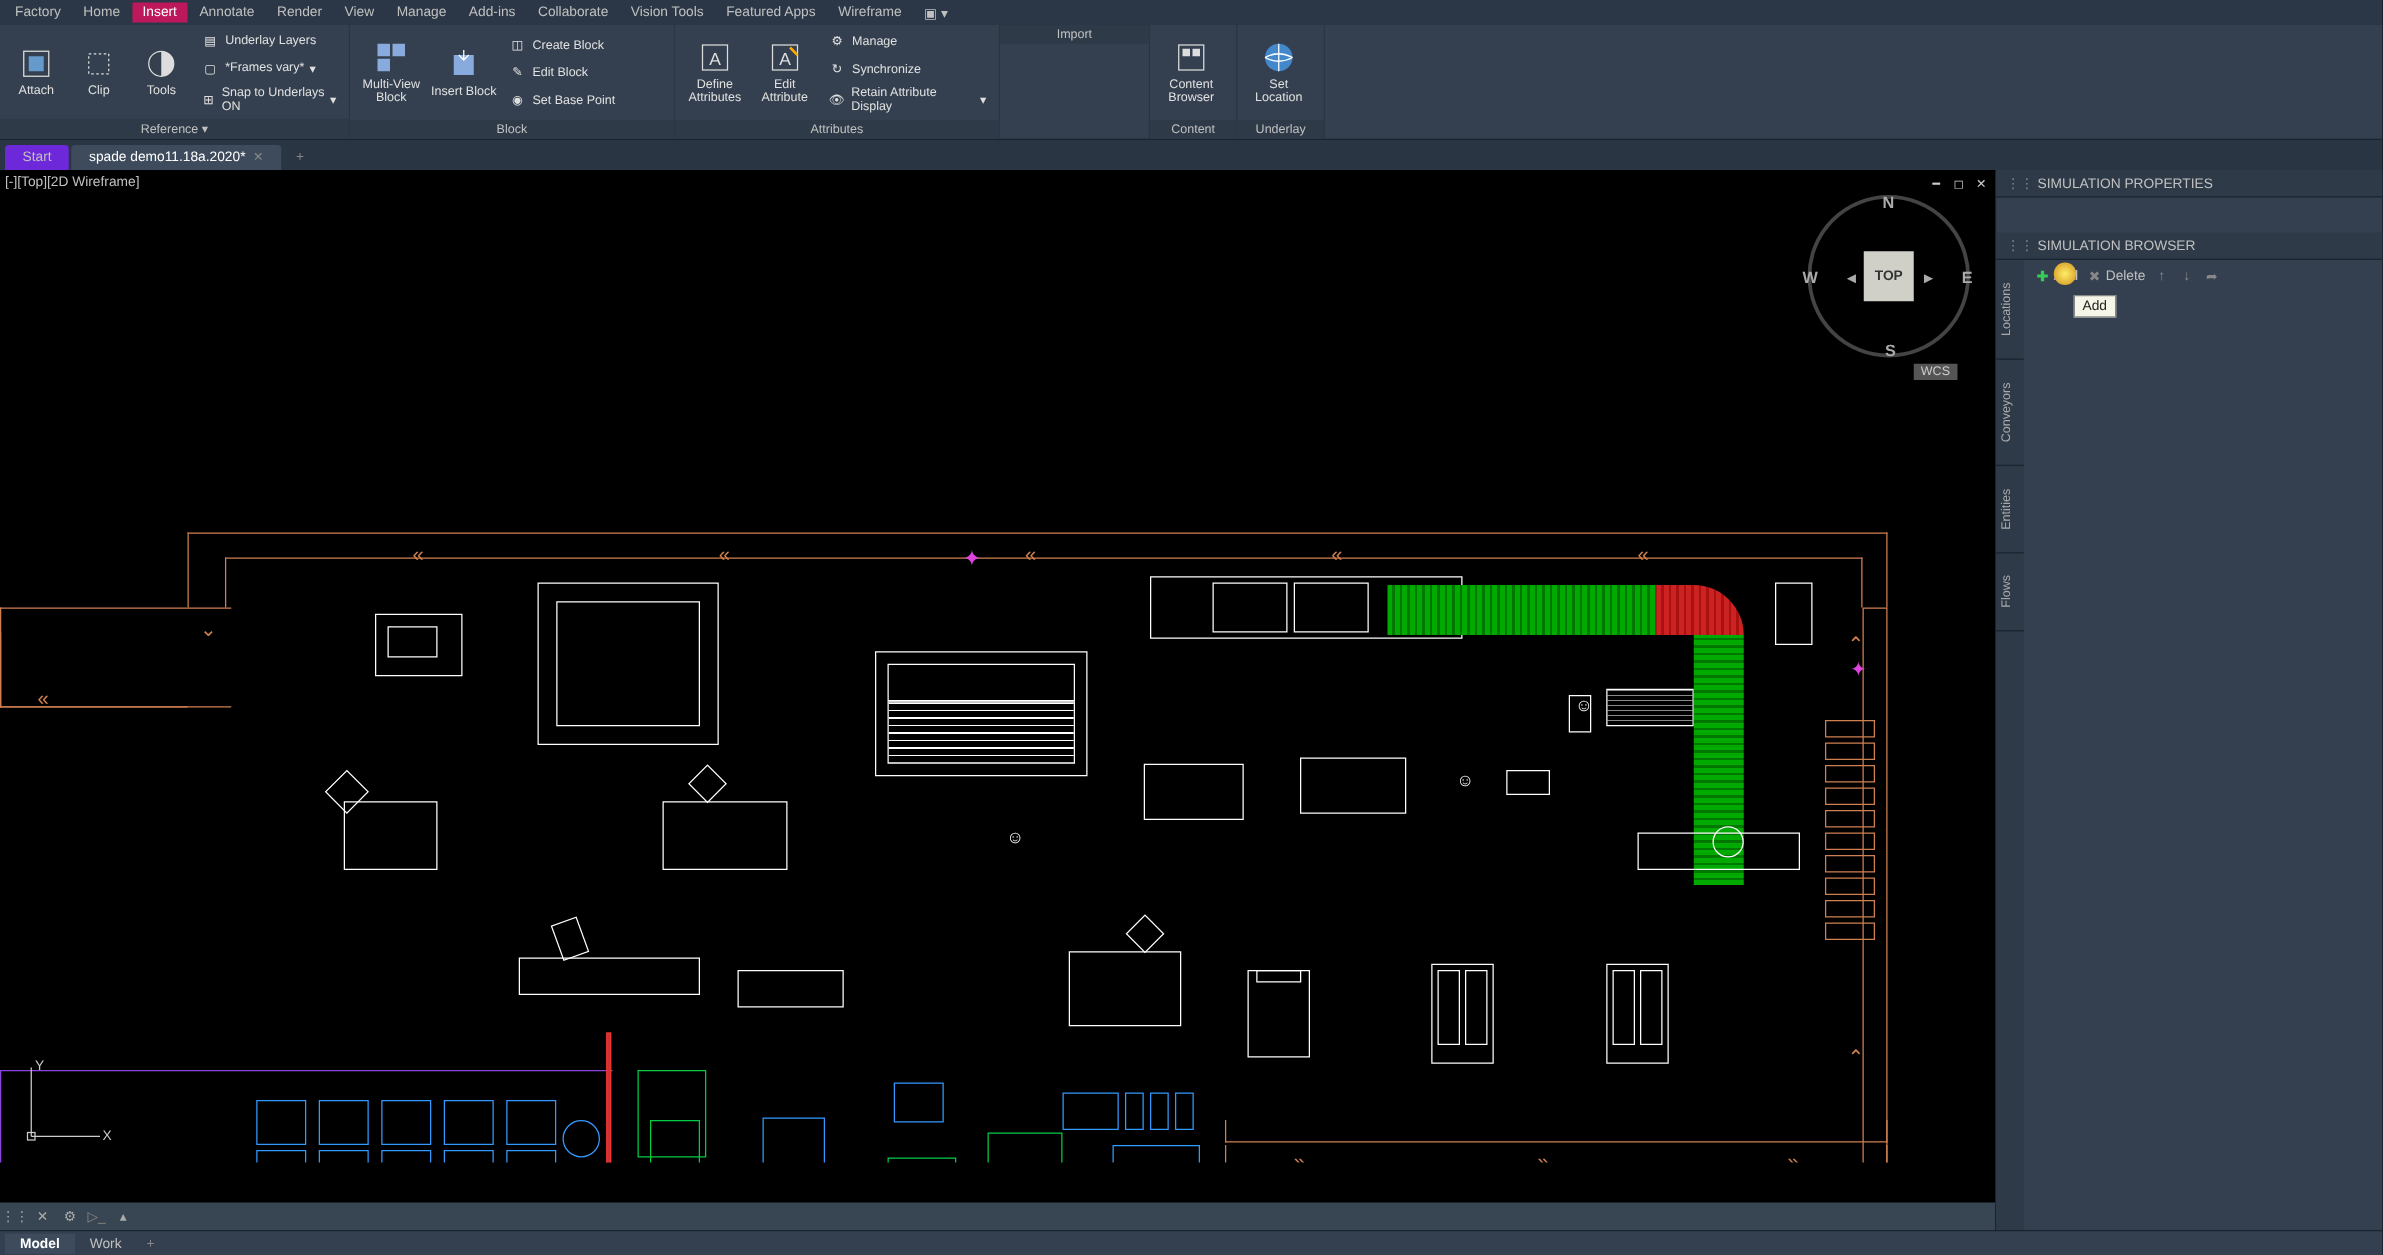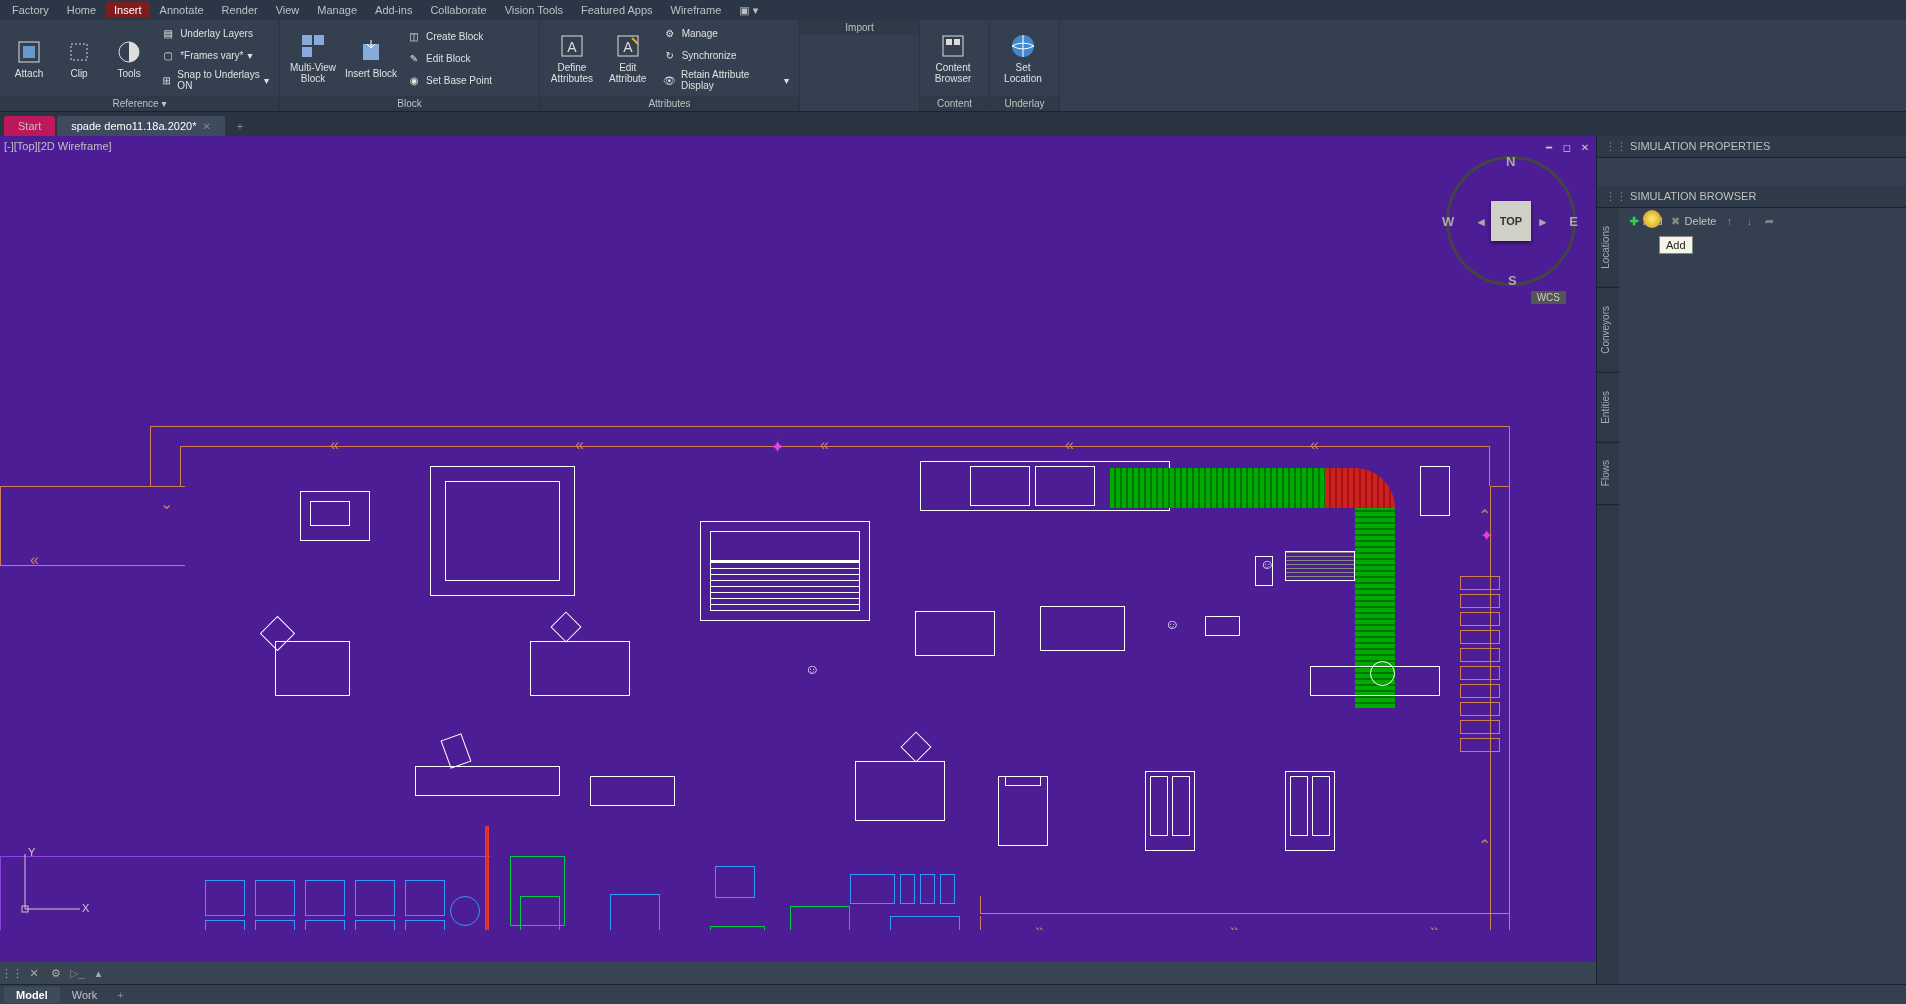--- a/index.html
+++ b/index.html
@@ -1,46 +1,46 @@
 <!DOCTYPE html>
 <html><head>
 <meta charset="utf-8">
 <style>
 * { margin: 0; padding: 0; box-sizing: border-box; font-family: "Segoe UI", Arial, sans-serif; }
 body { background: #293542; color: #e0e0e0; font-size: 11px; overflow: hidden; width: 1906px; height: 1004px; position: relative; }
 
 
 .menubar { background: #2b3746; height: 20px; display: flex; align-items: center; padding: 0 4px; gap: 2px; }
 .menubar .menu-item { padding: 2px 8px; color: #c0c0c0; cursor: pointer; }
-.menubar .menu-item.active { background: #7f1d1d; color: #fff; }
+.menubar .menu-item.active { background: #be185d; color: #fff; }
 
 
 .ribbon { background: #34404f; height: 92px; display: flex; border-bottom: 1px solid #1a2330; }
 .ribbon-panel { border-right: 1px solid #2a3542; display: flex; flex-direction: column; }
 .ribbon-panel-body { flex: 1; display: flex; align-items: center; padding: 2px 6px; gap: 4px; }
 .ribbon-panel-title { background: #2e3a48; color: #c0c0c0; text-align: center; padding: 2px 0; font-size: 10px; }
 .ribbon-btn-big { display: flex; flex-direction: column; align-items: center; justify-content: center; width: 54px; height: 68px; color: #e0e0e0; cursor: pointer; }
 .ribbon-btn-big .icon { width: 28px; height: 28px; margin-bottom: 2px; display: flex; align-items: center; justify-content: center; }
 .ribbon-btn-big .lbl { font-size: 10px; text-align: center; line-height: 11px; }
 .ribbon-btn-small { display: flex; align-items: center; gap: 4px; padding: 2px 4px; color: #e0e0e0; cursor: pointer; font-size: 10px; }
 .ribbon-btn-small .icon { width: 16px; height: 16px; display: flex; align-items: center; justify-content: center; }
 .ribbon-col { display: flex; flex-direction: column; gap: 2px; }
 
 
 .file-tabs { background: #293542; height: 24px; display: flex; align-items: flex-end; padding-left: 4px; }
-.file-tab { background: #be185d; padding: 4px 14px; margin-right: 2px; color: #c0c0c0; display: flex; align-items: center; gap: 6px; border-top-left-radius: 3px; border-top-right-radius: 3px; cursor: pointer; }
+.file-tab { background: #6d28d9; padding: 4px 14px; margin-right: 2px; color: #c0c0c0; display: flex; align-items: center; gap: 6px; border-top-left-radius: 3px; border-top-right-radius: 3px; cursor: pointer; }
 .file-tab.active { background: #3d4b5c; color: #fff; }
 .file-tab .close { color: #888; font-size: 10px; }
 .file-tab-add { padding: 4px 10px; color: #888; cursor: pointer; }
 
 
 .main { display: flex; height: 848px; }
 
 
-.drawing-container { flex: 1; display: flex; flex-direction: column; background: #4c1d95; position: relative; gap: 32px; }
+.drawing-container { flex: 1; display: flex; flex-direction: column; background: #000000; position: relative; gap: 32px; }
 .viewport-label { position: absolute; top: 4px; left: 4px; color: #c0c0c0; font-size: 11px; z-index: 5; }
 .canvas { flex: 1; position: relative; overflow: hidden; }
 .nav-cube { position: absolute; top: 20px; right: 20px; width: 130px; height: 130px; z-index: 10; }
 .nav-cube-ring { position: absolute; inset: 0; border: 3px solid #444; border-radius: 50%; }
 .nav-cube-face { position: absolute; top: 45px; left: 45px; width: 40px; height: 40px; background: #d0d0c8; color: #333; display: flex; align-items: center; justify-content: center; font-weight: bold; font-size: 11px; box-shadow: 0 2px 4px rgba(0,0,0,0.5); }
 .nav-dir { position: absolute; color: #aaa; font-size: 13px; font-weight: bold; }
 .wcs-label { position: absolute; top: 155px; right: 30px; background: #555; color: #ccc; padding: 1px 6px; font-size: 10px; z-index: 10; }
 .window-controls { position: absolute; top: 4px; right: 4px; z-index: 11; display: flex; gap: 4px; }
 .window-controls span { width: 14px; height: 14px; color: #ccc; cursor: pointer; display: flex; align-items: center; justify-content: center; font-size: 10px; }
 

